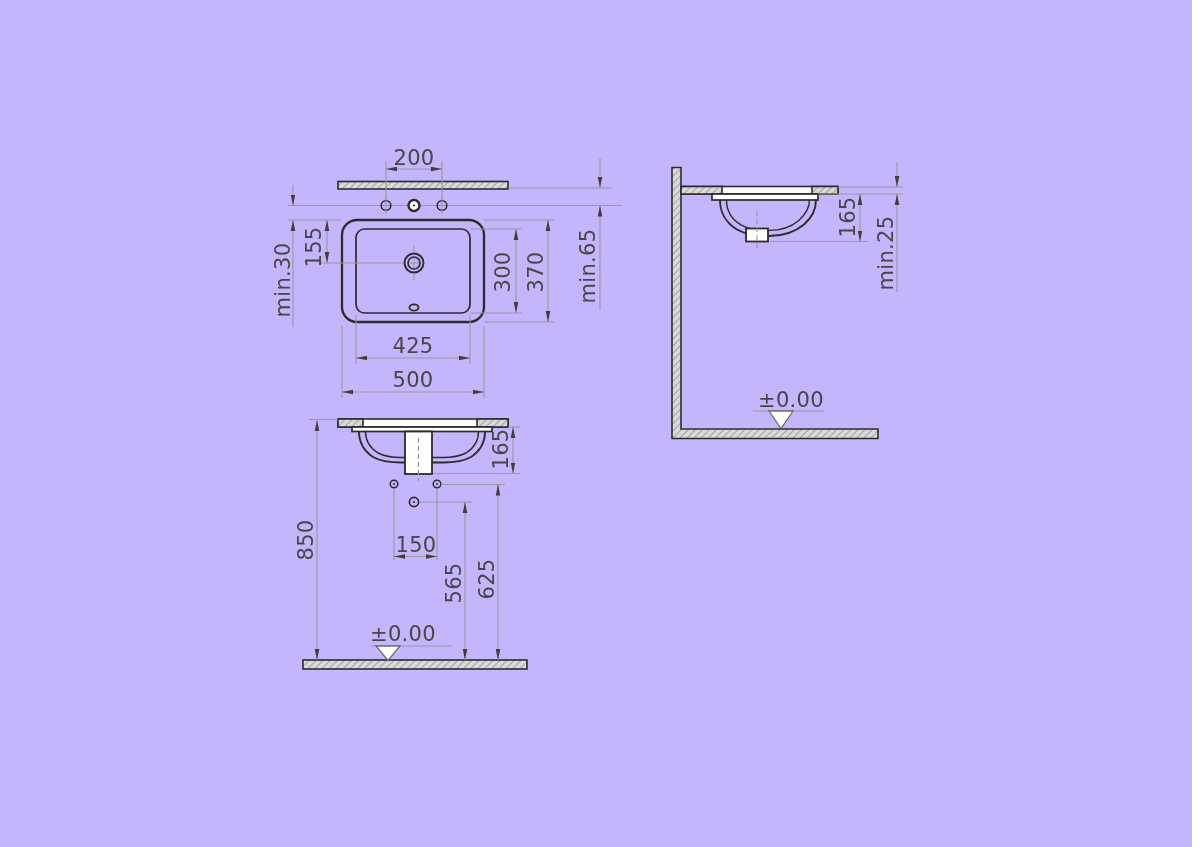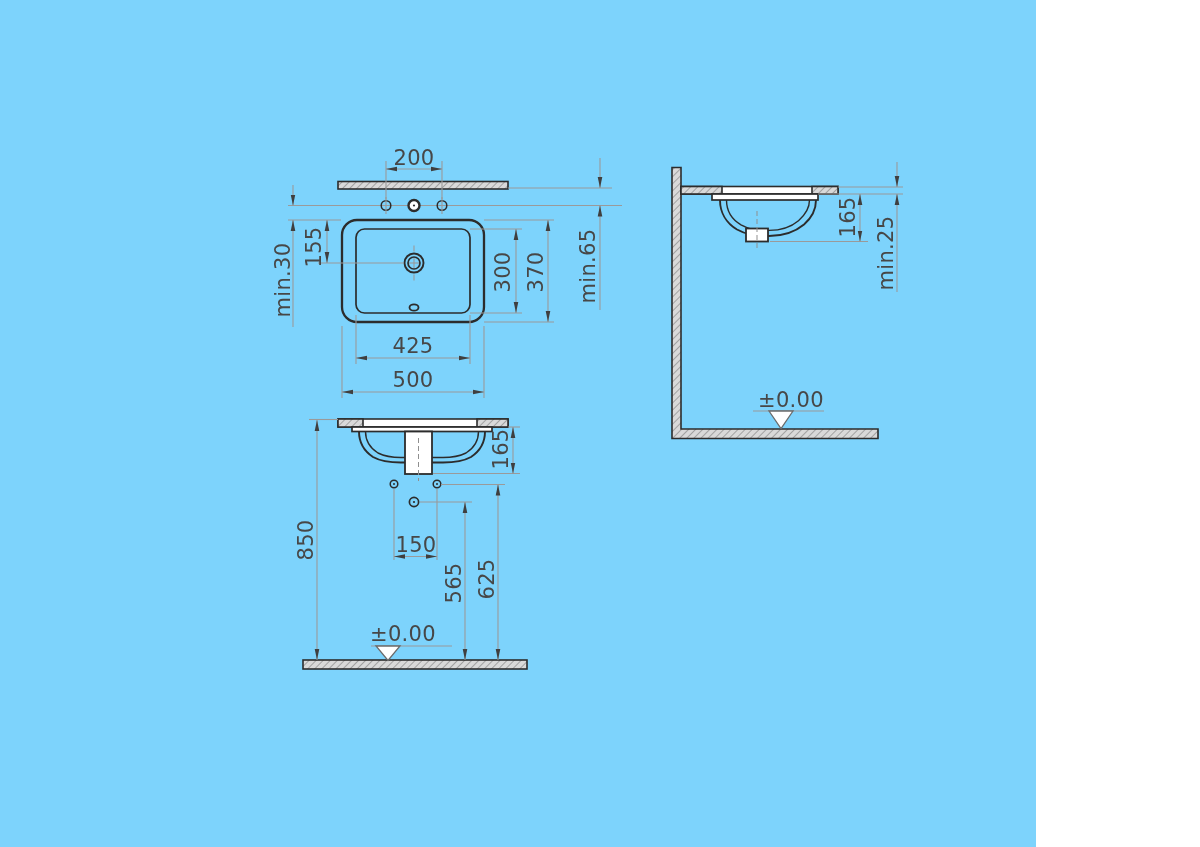--- a/index.html
+++ b/index.html
@@ -1,16 +1,16 @@
 <!DOCTYPE html>
 <html><head>
 <meta charset="utf-8">
 <style>
   html,body{margin:0;padding:0;background:#ffffff;}
-  .stage{width:1036px;height:847px;background:#7dd3fc;position:relative;font-family:"DejaVu Sans","Liberation Sans",sans-serif;}
+  .stage{width:1192px;height:847px;background:#c4b5fd;position:relative;font-family:"DejaVu Sans","Liberation Sans",sans-serif;}
   svg{display:block;}
   .obj{stroke:#2c2c2c;fill:none;}
   .objf{stroke:#2c2c2c;fill:#ffffff;}
   .thin{stroke:#9a9a9a;stroke-width:1.1;fill:none;}
   .dima{stroke:#9a9a9a;stroke-width:1.1;fill:none;}
   .dash{stroke:#8f8f8f;stroke-width:1;fill:none;stroke-dasharray:5 3;}
   .hatchrect{fill:url(#hatch);stroke:#2c2c2c;stroke-width:1.6;}
   text.dim{font-family:"DejaVu Sans","Liberation Sans",sans-serif;font-size:21px;fill:#474747;letter-spacing:0.3px;}
 </style>
 </head>

